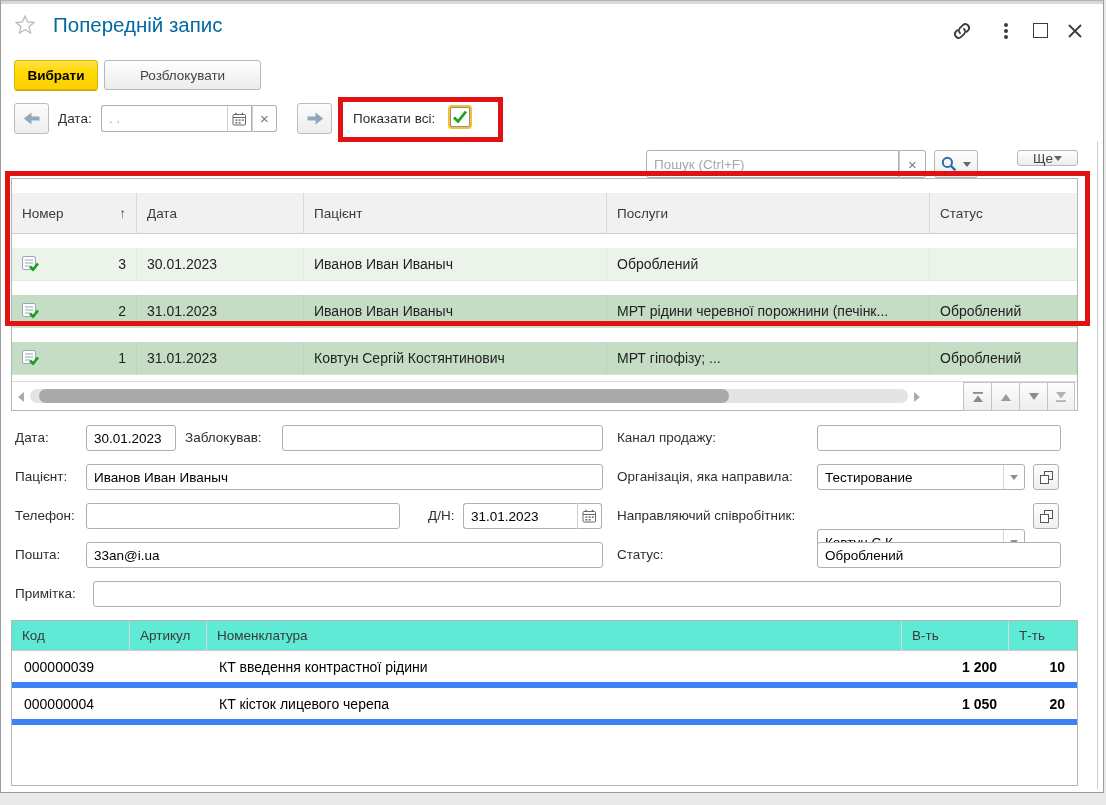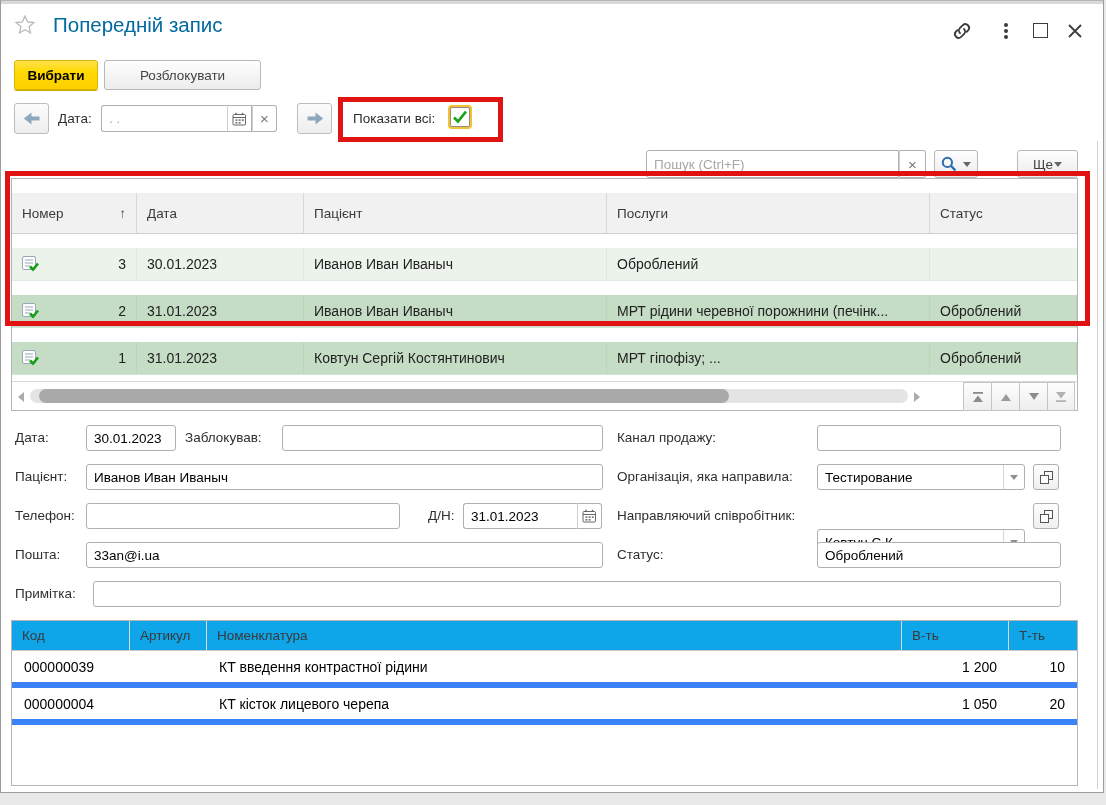--- a/index.html
+++ b/index.html
@@ -72,26 +72,26 @@
   .hs-thumb { position:absolute; left:9px; top:0; width:690px; height:14px; background:#a9a9a9; border-radius:7px; cursor:grab; }
   .tri-l { width:0; height:0; border-top:5px solid transparent; border-bottom:5px solid transparent; border-right:6px solid #ababab; }
   .tri-r { width:0; height:0; border-top:5px solid transparent; border-bottom:5px solid transparent; border-left:6px solid #ababab; }
   .navgroup { position:absolute; right:2px; top:0; height:29px; display:flex; }
   .navgroup .nb { width:28px; height:29px; border:1px solid #c4c4c4; border-right:none; background:linear-gradient(#fdfdfd,#eeeeee); display:flex; align-items:center; justify-content:center; cursor:pointer; }
   .navgroup .nb:last-child { border-right:1px solid #c4c4c4; }
 
   
   .items-box { border:1px solid #b5b5b5; display:flex; flex-direction:column; background:#fff; }
   .items-grid { display:grid; grid-template-columns:118px 77px 695px 107px 1fr; }
-  .items-head { height:30px; background:#0ea5e9; border-bottom:1px solid #c9c9c9; }
+  .items-head { height:30px; background:#5eead4; border-bottom:1px solid #c9c9c9; }
   .items-head .hc { display:flex; align-items:center; padding:0 10px; font-size:13.5px; color:#3a3a3a; border-right:1px solid #d8d8d8; cursor:pointer; }
   .items-head .hc:last-child { border-right:none; }
   .items-row { height:37px; font-size:14px; color:#000; border-bottom:6px solid #3b82f6; cursor:pointer; }
   .items-row .c { display:flex; align-items:center; padding:0 12px; white-space:nowrap; overflow:hidden; }
-  .items-row .num { justify-content:flex-end; }
+  .items-row .num { justify-content:flex-end;font-weight:bold; }
 
   .vline { position:absolute; left:1096px; top:140px; height:648px; border-left:1px solid #cfcfcf; }
   .search-x { width:27px; height:28px; border:1px solid #b0b0b0; border-left:1px solid #d0d0d0; border-radius:0 3px 3px 0; background:#fff; display:flex; align-items:center; justify-content:center; cursor:pointer; color:#777; font-size:15px; }
 </style>
 </head>
 <body>
 
 <div id="window">
   <div class="top-strip"></div>
 
@@ -169,21 +169,21 @@
 
   <input class="abs tb" style="left: 645px; top: 149px; width: 253px; height: 28px; border-radius: 3px 0px 0px 3px;" placeholder="Пошук (Ctrl+F)">
   <div class="abs search-x" style="left:898px; top:149px;">×</div>
   <div class="abs btn btn-gray" style="left:933px; top:149px; width:44px; height:28px; gap:6px;">
     <svg width="16" height="16" viewBox="0 0 16 16">
         <circle cx="6.4" cy="6.4" r="4.6" fill="none" stroke="#2b6cb0" stroke-width="2"></circle>
         <line x1="9.9" y1="9.9" x2="14.4" y2="14.4" stroke="#2b6cb0" stroke-width="2.2"></line>
       </svg>
     <span class="tri-down"></span>
   </div>
-  <div class="abs btn btn-gray" style="left:1016px; top:149px; width:61px; height:28px; gap:1px;">
+  <div class="abs btn btn-gray" style="left:1016px; top:149px; width:61px; height:16px; gap:1px;">
     <span>Ще</span>
     <span class="tri-down"></span>
   </div>
 
   <div class="abs listbox" style="left:10px; top:177px; width:1067px; height:233px;">
     <div class="appt-grid appt-head">
       <div class="hc numcell">
         <span>Номер</span>
         <span style="color:#555;">↑</span>
       </div>

